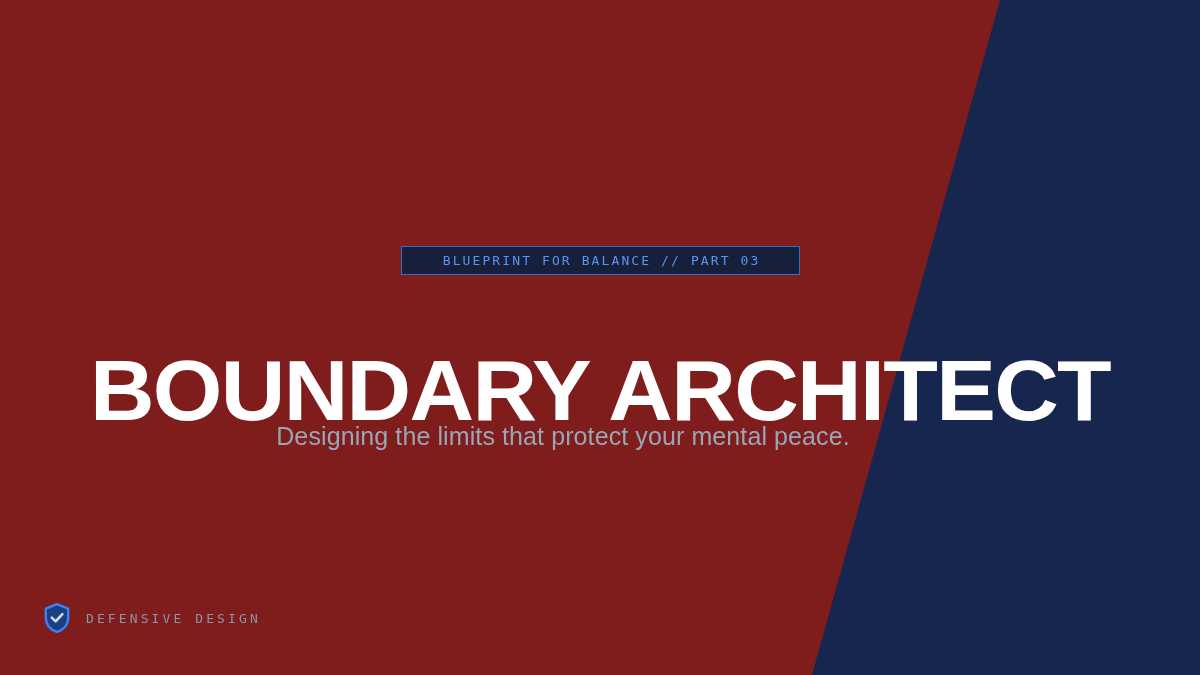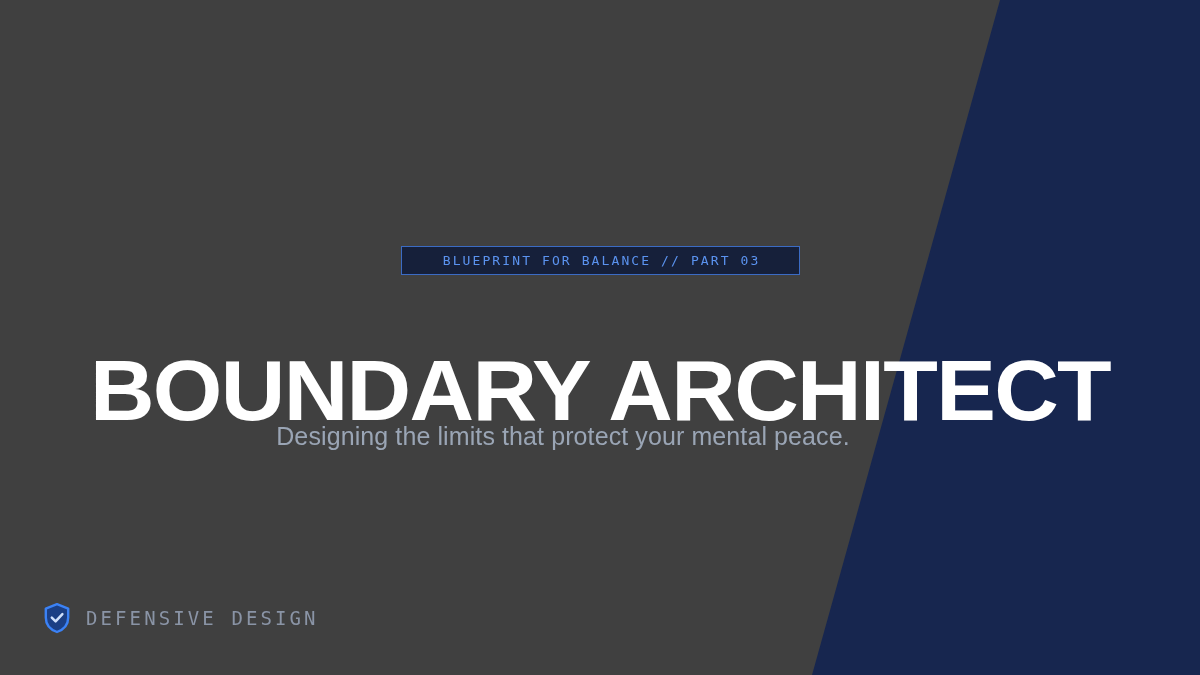--- a/index.html
+++ b/index.html
@@ -11,21 +11,21 @@
     height: 675px;
     overflow: hidden;
     background: #131a2b;
     font-family: "Liberation Sans", sans-serif;
   }
 
   .slide {
     position: relative;
     width: 1200px;
     height: 675px;
-    background: #404040;
+    background: #7f1d1d;
     overflow: hidden;
   }
 
   
   .accent-panel {
     position: absolute;
     inset: 0;
     background: #17264f;
     clip-path: polygon(1000px 0px, 1200px 0px, 1200px 675px, 812px 675px);
     pointer-events: none;
@@ -108,21 +108,21 @@
   }
   .brand-icon {
     width: 34px;
     height: 34px;
     display: block;
     flex: 0 0 auto;
   }
   .brand-name {
     margin-left: 12px;
     font-family: "DejaVu Sans Mono", monospace;
-    font-size: 19px;
+    font-size: 13px;
     letter-spacing: 3.1px;
     color: #8a94a6;
     line-height: 1;
     white-space: nowrap;
   }
 </style>
 </head>
 <body>
 
 <div class="slide">

